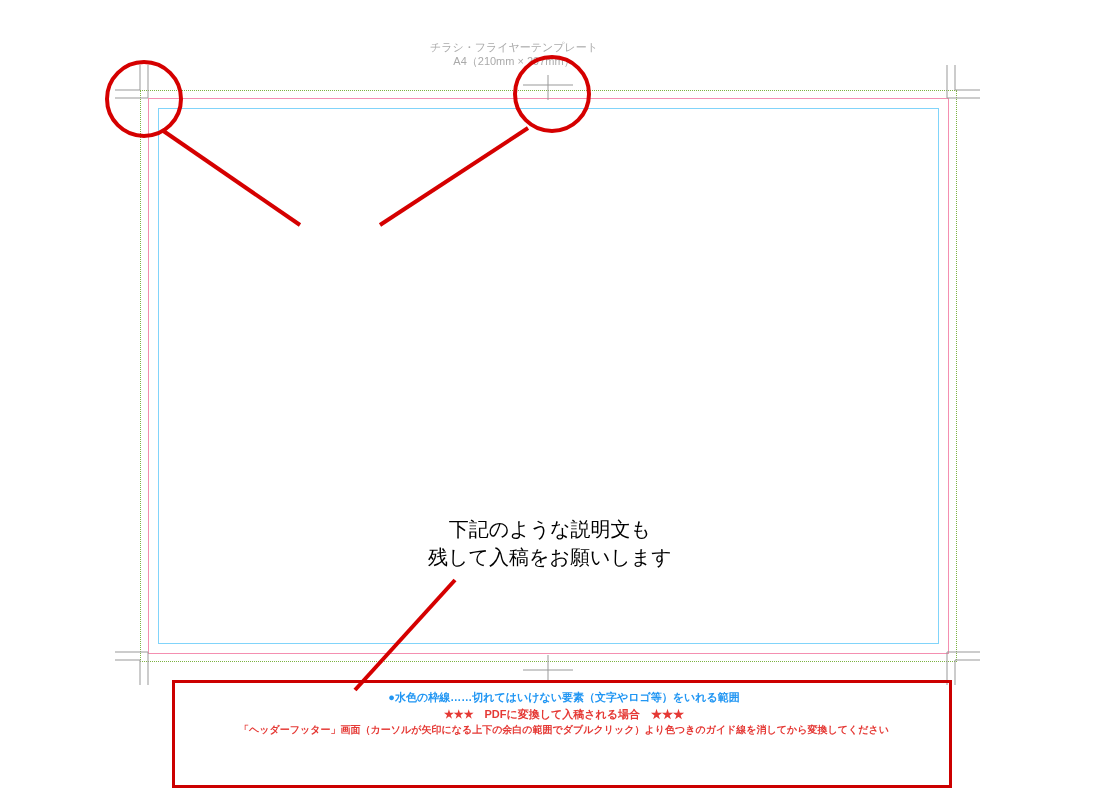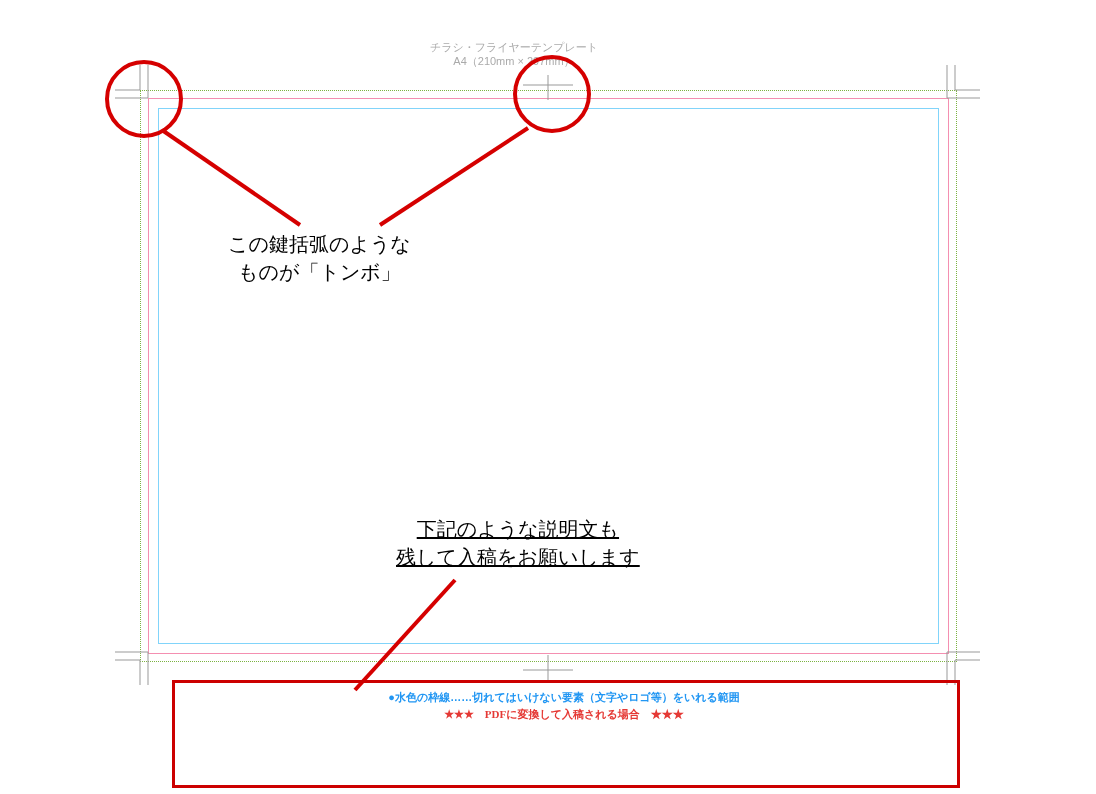--- a/index.html
+++ b/index.html
@@ -78,32 +78,32 @@
     height: 70px;
   }
   
   .legend-box {
     position: absolute;
     left: 172px;
     top: 680px;
     width: 770px;
     height: 92px;
     border: 3px solid #c00;
-    padding: 6px 8px 4px 4px;
+    padding: 6px 0 4px 4px;
     font-size: 11px;
     line-height: 1.5;
     text-align: center;
   }
   .legend-line {
     display: block;
   }
   .bullet-cyan { color: #2196f3; font-weight: bold; }
   .bullet-pink { color: #ec407a; font-weight: bold; }
   .bullet-green { color: #7cb342; font-weight: bold; }
-  .legend-red { color: #e53935; font-weight: bold; font-family: Liberation Serif, serif; }
+  .legend-red { color: #e53935; font-weight: bold; }
 </style>
 </head>
 <body>
 <div class="canvas">
 
   <div class="header-text">
     <span>チラシ・フライヤーテンプレート</span><br>
     <span>A4（210mm × 297mm）</span>
   </div>
 
@@ -163,26 +163,25 @@
 
   <div class="red-circle" style="left:105px; top:60px;"></div>
   <div class="red-circle" style="left:513px; top:55px;"></div>
 
   <svg style="position:absolute; left:0; top:0; width:1096px; height:794px; pointer-events:none;">
     <line x1="162" y1="130" x2="300" y2="225" stroke="#d50000" stroke-width="4"></line>
     <line x1="528" y1="128" x2="380" y2="225" stroke="#d50000" stroke-width="4"></line>
     <line x1="355" y1="690" x2="455" y2="580" stroke="#d50000" stroke-width="4"></line>
   </svg>
 
-  <div class="annotation" style="left:228px; top:230px;"><span>この鍵括弧のような</span>
-<span>ものが「トンボ」</span></div>
 
-  <div class="annotation" style="left:396px; top:515px;text-decoration:underline;"><span>下記のような説明文も</span>
+  <div class="annotation" style="left:428px; top:515px;"><span>下記のような説明文も</span>
 <span>残して入稿をお願いします</span></div>
 
   <div class="legend-box">
     <span class="legend-line">
       <span class="bullet-cyan">●</span><span class="bullet-cyan">水色の枠線……切れてはいけない要素（文字やロゴ等）をいれる範囲</span>
     </span>
     <span class="legend-line legend-red">★★★　PDFに変換して入稿される場合　★★★</span>
+    <span class="legend-line legend-red" style="font-size:10px;">「ヘッダーフッター」画面（カーソルが矢印になる上下の余白の範囲でダブルクリック）より色つきのガイド線を消してから変換してください</span>
   </div>
 
 </div>
 
 </body></html>

